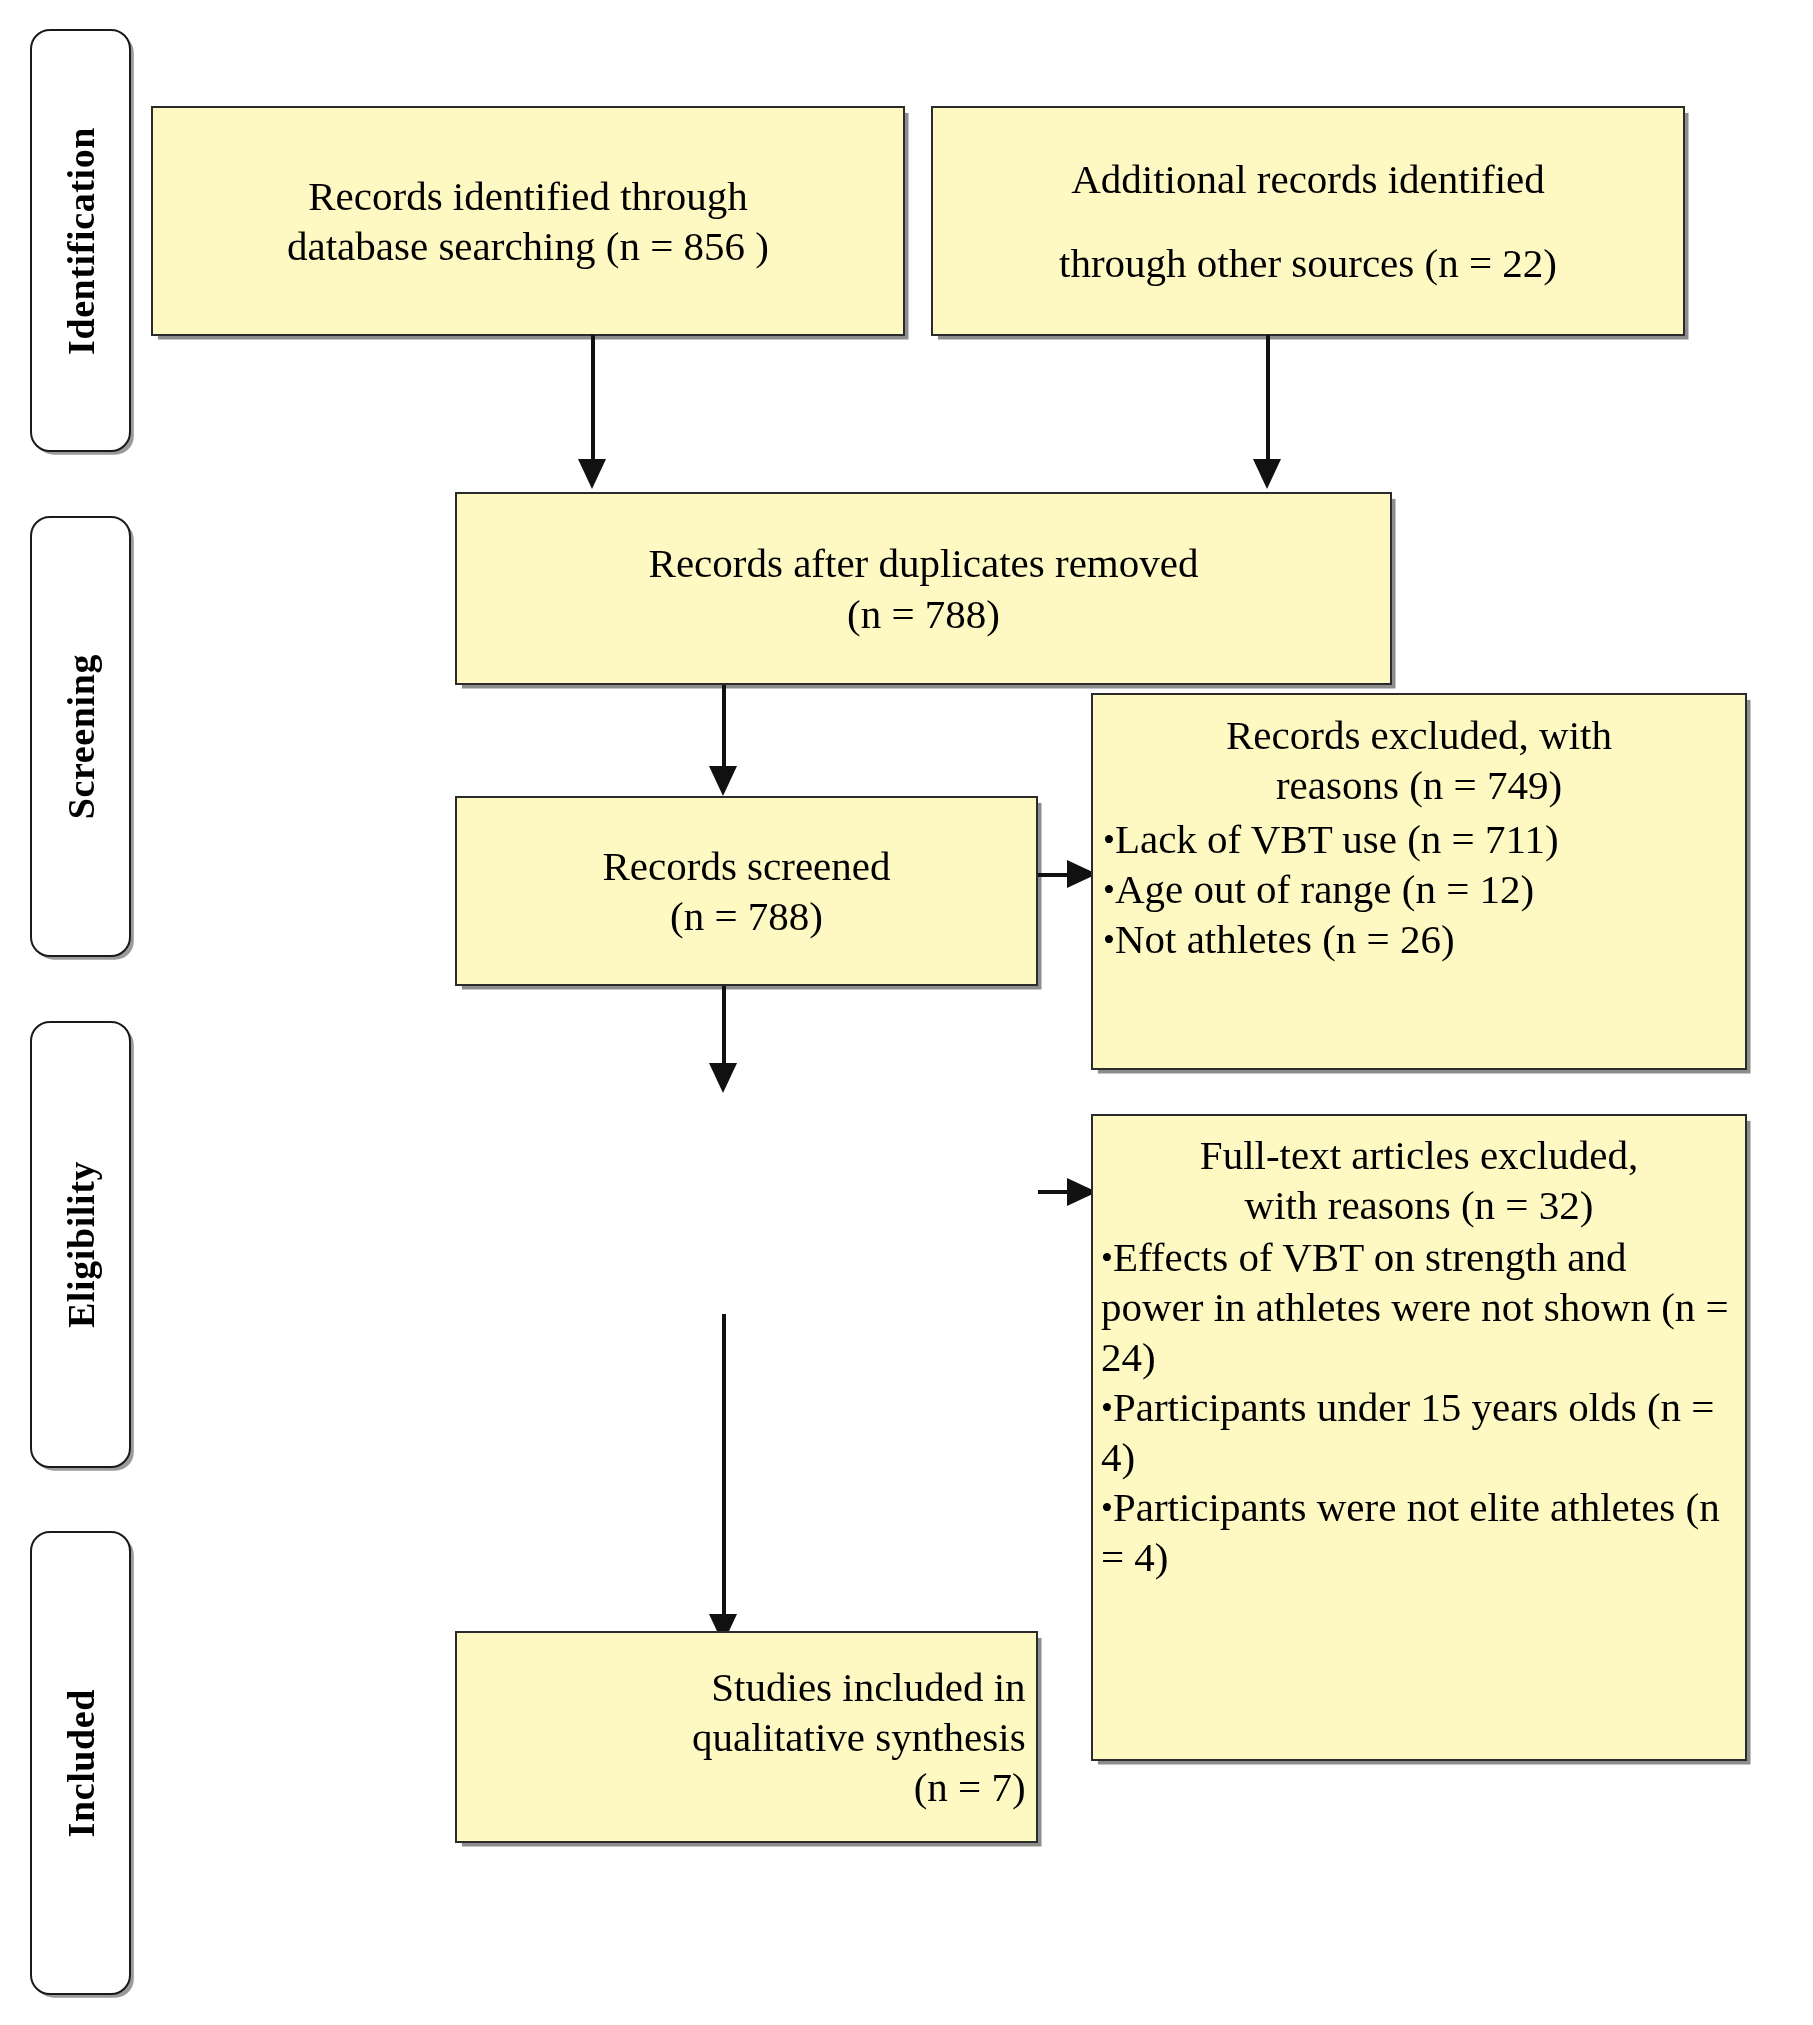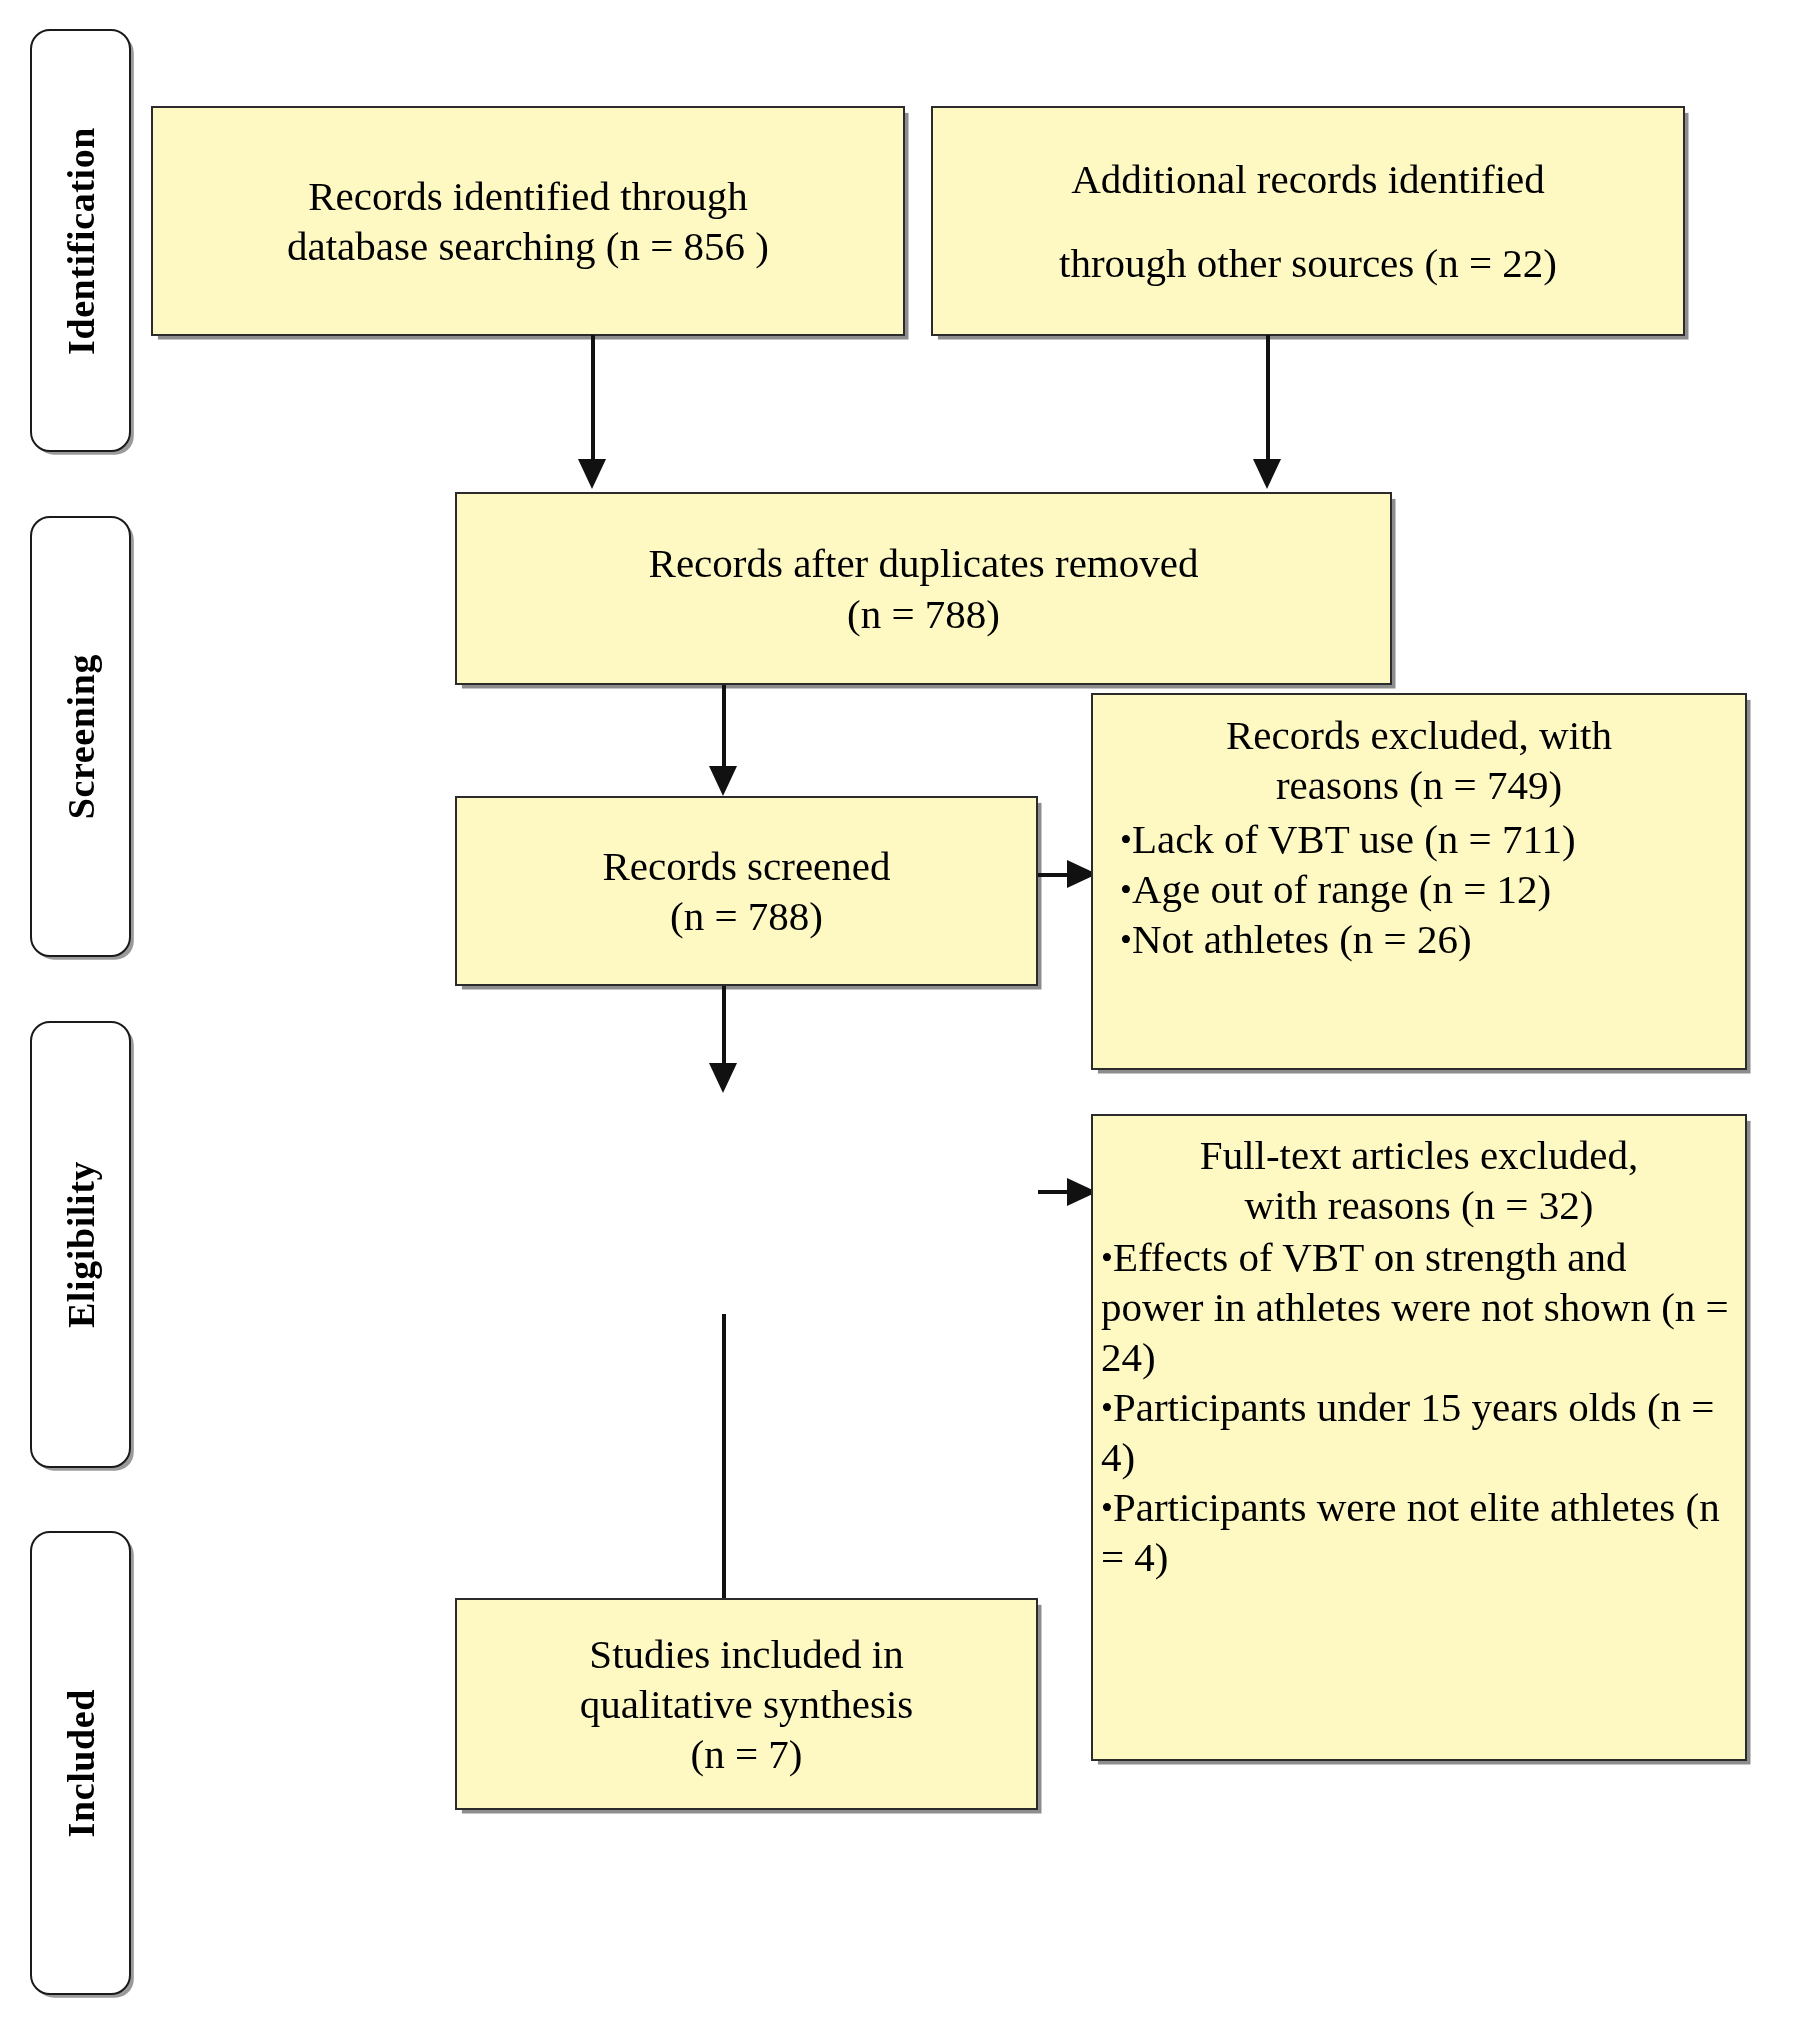--- a/index.html
+++ b/index.html
@@ -149,21 +149,21 @@
   <div class="arrow-down" style="left:709px; top:766px;"></div>
 
   <div class="flow-box" style="left:455px; top:796px; width:583px; height:190px;">
     <div class="box-line">Records screened</div>
     <div class="box-line">(n = 788)</div>
   </div>
 
   <div class="h-line" style="left:1038px; top:873px; width:35px;"></div>
   <div class="arrow-right" style="left:1067px; top:860px;"></div>
 
-  <div class="flow-box align-left-list" style="left:1091px; top:693px; width:656px; height:377px; padding:15px 27px;">
+  <div class="flow-box align-left-list" style="left:1091px; top:693px; width:656px; height:377px; padding:15px 10px;">
     <div class="box-line" style="width:100%;">Records excluded, with</div>
     <div class="box-line" style="width:100%;">reasons (n = 749)</div>
     <div class="bullet-line" style="margin-top:3.5px;">
       <span class="bullet-dot">•</span><span>Lack of VBT use (n = 711)</span>
     </div>
     <div class="bullet-line">
       <span class="bullet-dot">•</span><span>Age out of range (n = 12)</span>
     </div>
     <div class="bullet-line">
       <span class="bullet-dot">•</span><span>Not athletes (n = 26)</span>
@@ -187,20 +187,20 @@
       <span class="bullet-dot">•</span><span>Participants under 15 years olds (n = 4)</span>
     </div>
     <div class="bullet-line">
       <span class="bullet-dot">•</span><span>Participants were not elite athletes (n = 4)</span>
     </div>
   </div>
 
   <div class="v-line" style="left:722px; top:1314px; height:302px;"></div>
   <div class="arrow-down" style="left:709px; top:1614px;"></div>
 
-  <div class="flow-box" style="left:455px; top:1598px; width:583px; height:212px;">
+  <div class="flow-box" style="left:455px; top:1631px; width:583px; height:212px;align-items:flex-end;">
     <div class="box-line">Studies included in</div>
     <div class="box-line">qualitative synthesis</div>
     <div class="box-line">(n = 7)</div>
   </div>
 
 </div>
 
 
 </body></html>

